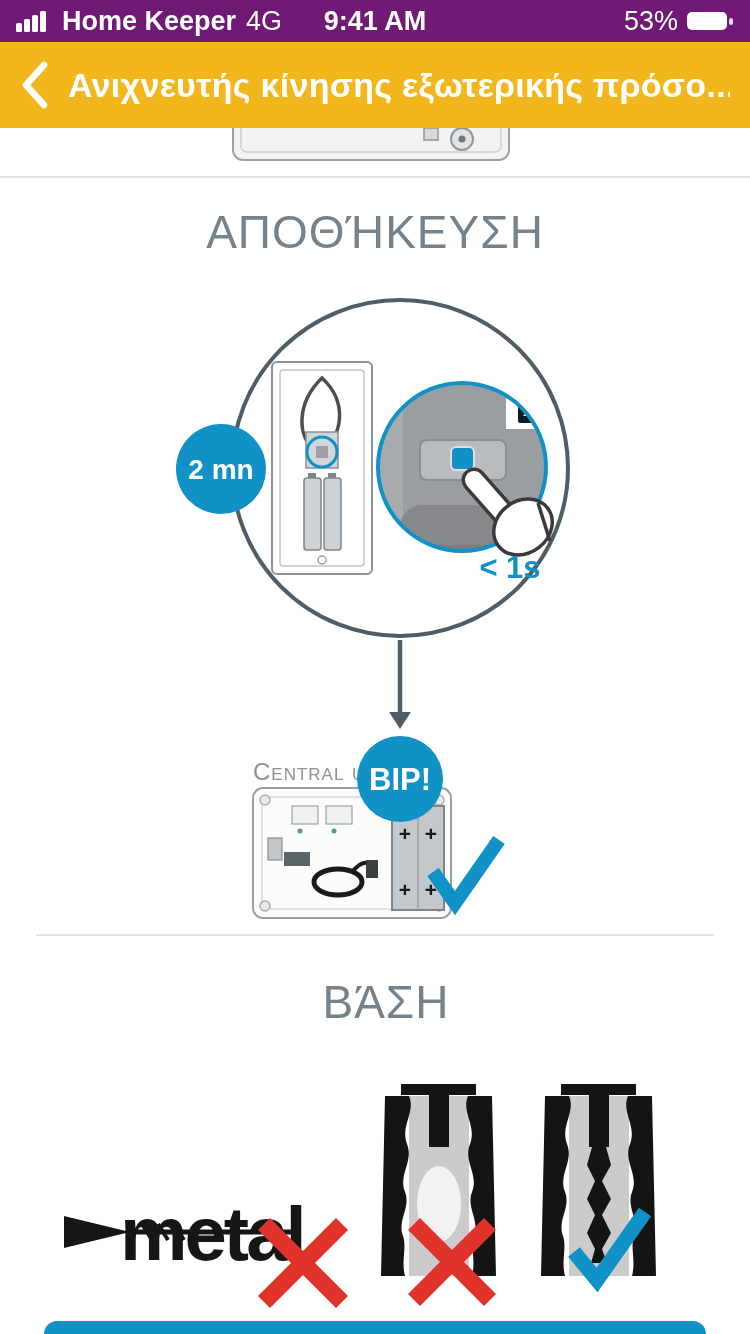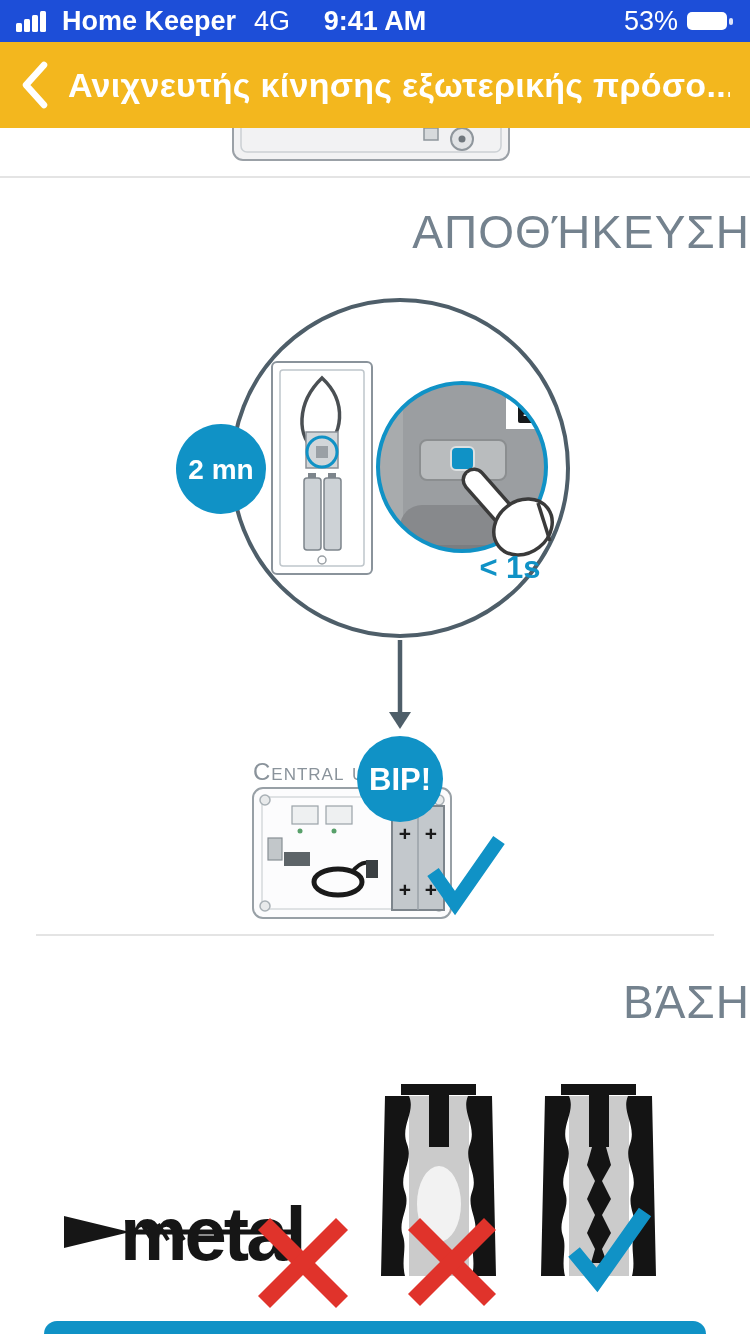--- a/index.html
+++ b/index.html
@@ -5,28 +5,28 @@
   * { box-sizing: border-box; }
   html,body { margin:0; padding:0; }
   body {
     width:750px; height:1334px;
     position:relative; overflow:hidden;
     background:#ffffff;
     font-family:"Liberation Sans", sans-serif;
   }
   
   .statusbar {
-    height:42px; background:#1d4ed8;
+    height:42px; background:#701a75;
     display:flex; align-items:center;
     padding:0 16px; color:#fff;
     font-size:27px; font-weight:600;
     position:relative;
   }
   .sb-left { display:flex; align-items:center; gap:10px; z-index:2; }
-  .sb-network { font-weight:400; margin-left:8px;text-align:center; }
+  .sb-network { font-weight:400; margin-left:0;text-align:center; }
   .sb-time {
     position:absolute; left:0; right:0; text-align:center;
     font-weight:600; z-index:1;
   }
   .sb-right { margin-left:auto; display:flex; align-items:center; gap:8px; font-weight:400; z-index:2; }
   
   .navbar {
     height:86px; background:#F3B71E;
     display:flex; align-items:center;
     padding:0 20px; gap:18px;
@@ -34,21 +34,21 @@
   .back-btn { display:flex; align-items:center; flex:0 0 auto; cursor:pointer; }
   .nav-title {
     color:#fff; font-size:34px; font-weight:700;
     white-space:nowrap; overflow:hidden;
     letter-spacing:0.3px; margin:0;
   }
   
   .divider { border:none; border-top:2px solid #E4E4E4; margin:0; }
   .divider.inset { margin:0 36px; }
   .section-title {
-    text-align:right; color:#74828E;
+    text-align:center; color:#74828E;
     font-size:46px; font-weight:400;
     letter-spacing:1px; margin:26px 0 0;
     line-height:56px;
   }
   .section-title.mt-lg { margin-top:38px;padding-left:22px; }
   svg.block { display:block; }
   svg text { font-family:"Liberation Sans", sans-serif; }
   .sc { font-variant: small-caps; letter-spacing:1px; }
   .next-strip {
     position:absolute; left:44px; right:44px; bottom:0;

